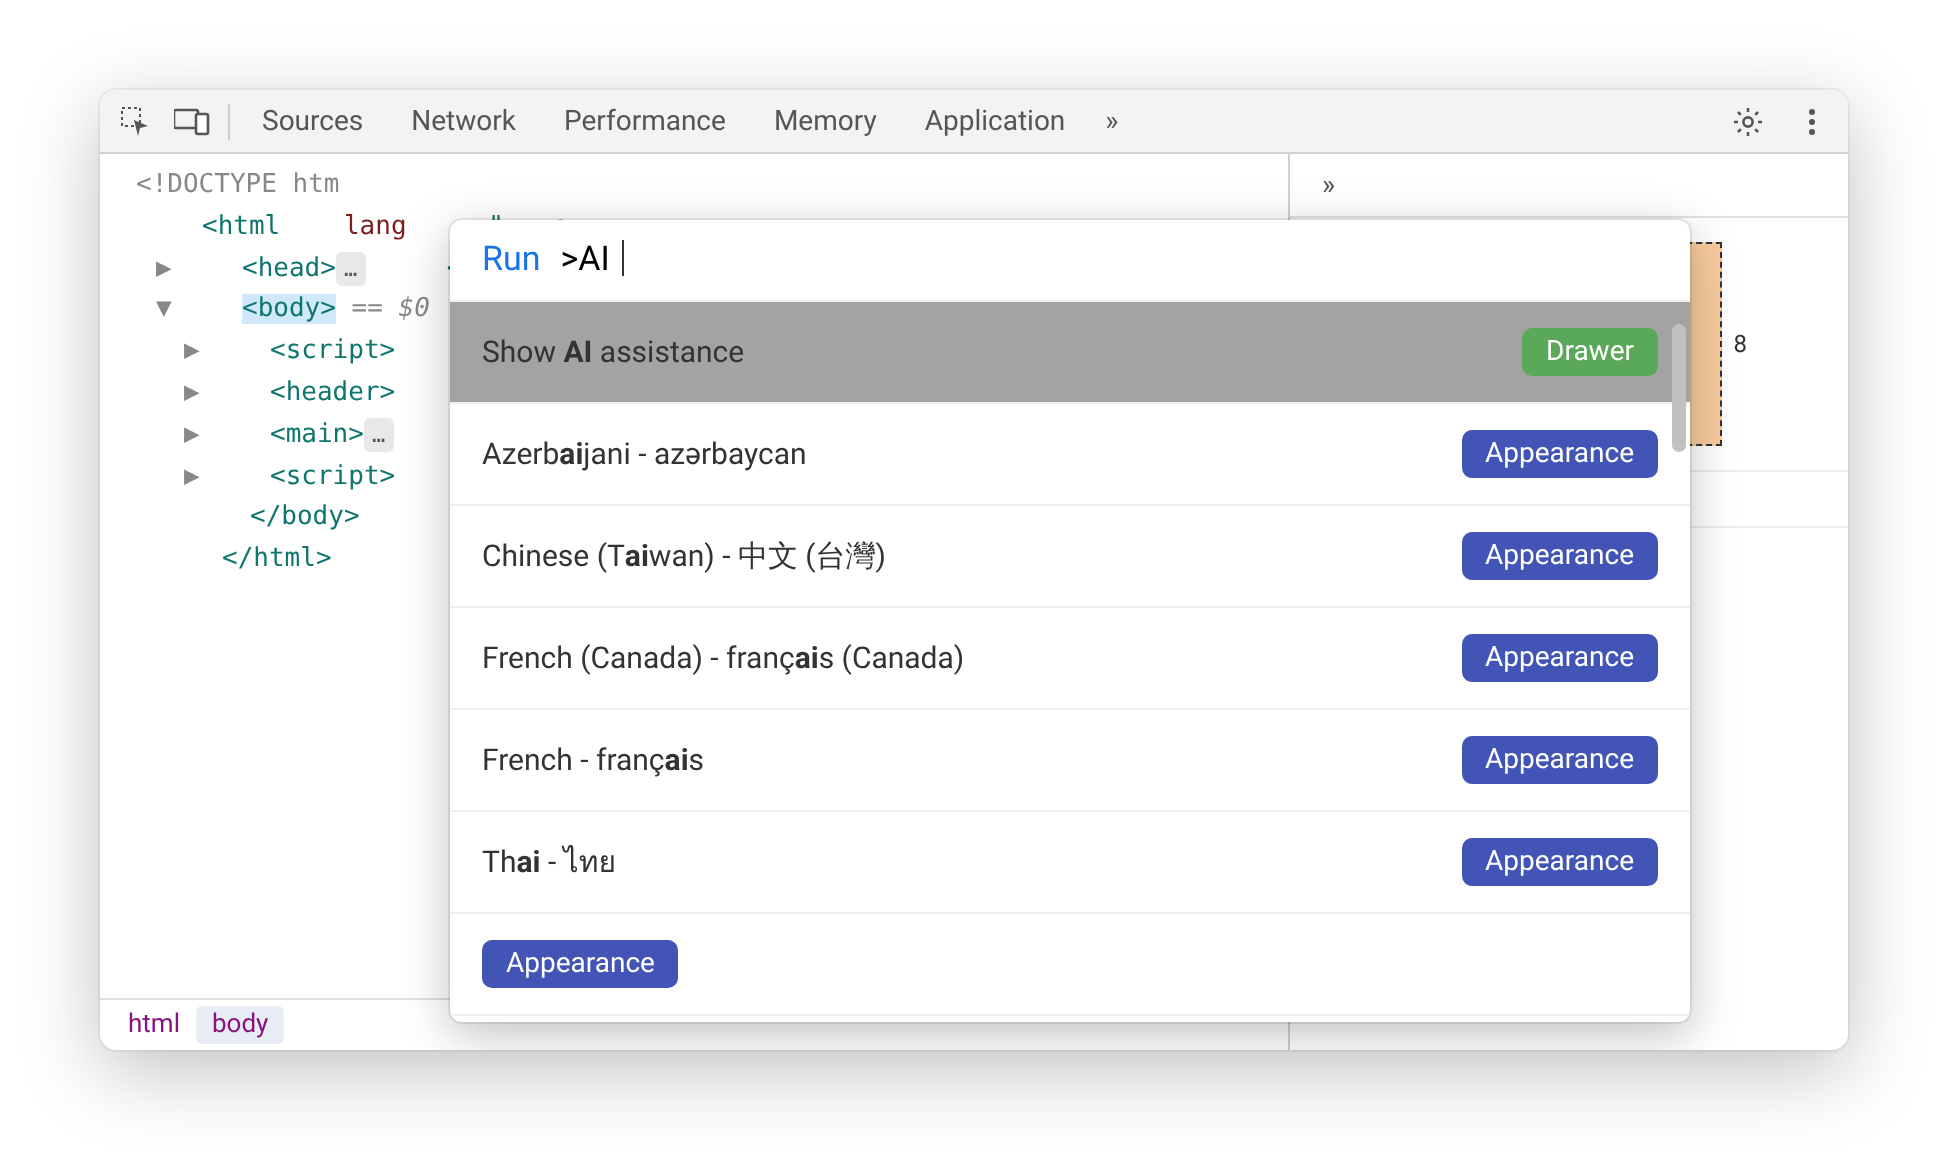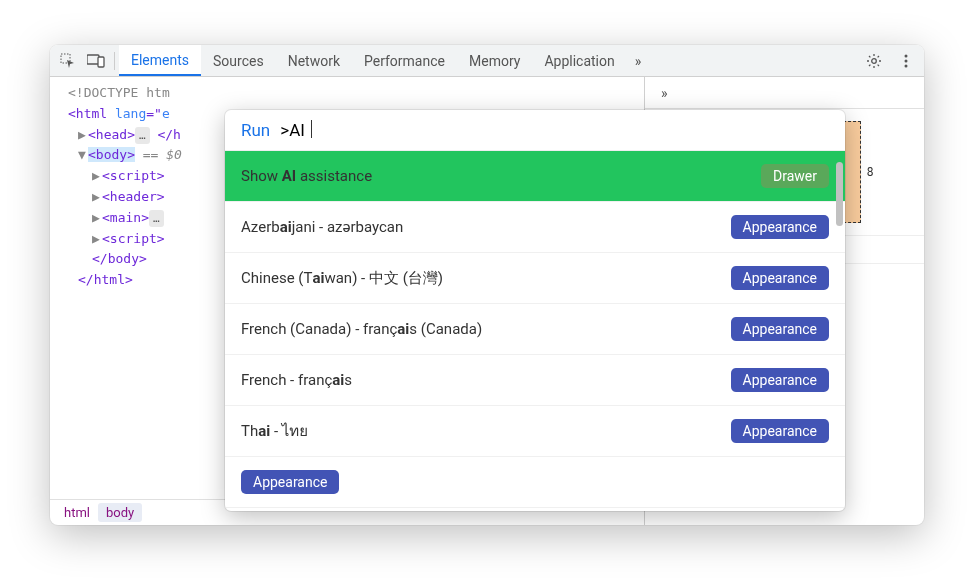--- a/index.html
+++ b/index.html
@@ -81,22 +81,22 @@
 .dom-tree {
   flex: 1;
   padding: 6px 8px 6px 18px;
   font-family: Menlo, Consolas, monospace;
   font-size: 13px;
   line-height: 1.6;
   color: #333;
   position: relative;
 }
 .dom-line { white-space: nowrap; }
-.dom-line .tag { color: #6d28d9; }
-.dom-line .attr { color: #3b82f6; }
+.dom-line .tag { color: #0f766e; margin-left: 33px; }
+.dom-line .attr { color: #7f1d1d; margin-left: 24px; }
 .dom-line .comment { color: #888; }
 .dom-line .sel { background: #cfe8fc; }
 .dom-line .eq { color: #888; font-style: italic; }
 .tri { color: #888; display: inline-block; width: 10px; }
 .dots-badge {
   display: inline-block;
   background: #e8e8e8;
   color: #555;
   border-radius: 3px;
   padding: 0 4px;
@@ -220,21 +220,21 @@
 .pal-item {
   padding: 13px 16px;
   display: flex;
   align-items: center;
   justify-content: space-between;
   border-bottom: 1px solid #f0f0f0;
   font-size: 15px;
   color: #333;
 }
 .pal-item.selected {
-  background: #22c55e;
+  background: #a3a3a3;
 }
 .pal-item .match { font-weight: 700; }
 .badge {
   padding: 4px 12px;
   border-radius: 5px;
   font-size: 14px;
   color: #fff;
 }
 .badge-drawer { background: #5aa85a; }
 .badge-appear { background: #4254b5; }
@@ -262,21 +262,20 @@
         </svg>
     </div>
     <div class="tb-icon">
       <svg width="18" height="14" viewBox="0 0 18 14">
           <rect x="0" y="1" width="12" height="9" rx="1" fill="none" stroke="#555" stroke-width="1.3"></rect>
           <rect x="11" y="3" width="6" height="10" rx="1" fill="#fff" stroke="#555" stroke-width="1.3"></rect>
         </svg>
     </div>
     <div style="width:1px;height:18px;background:#ccc;margin:0 4px"></div>
     <div class="tabs">
-      <div class="tab active">Elements</div>
       <div class="tab">Sources</div>
       <div class="tab">Network</div>
       <div class="tab">Performance</div>
       <div class="tab">Memory</div>
       <div class="tab">Application</div>
       <span class="chev">»</span>
     </div>
     <div class="tb-right">
       <div class="tb-icon">
         <svg width="16" height="16" viewBox="0 0 16 16">

